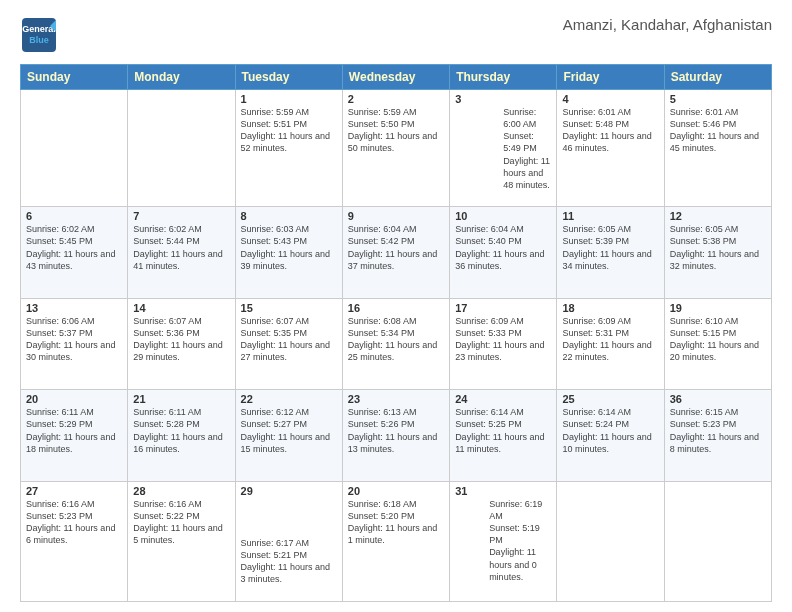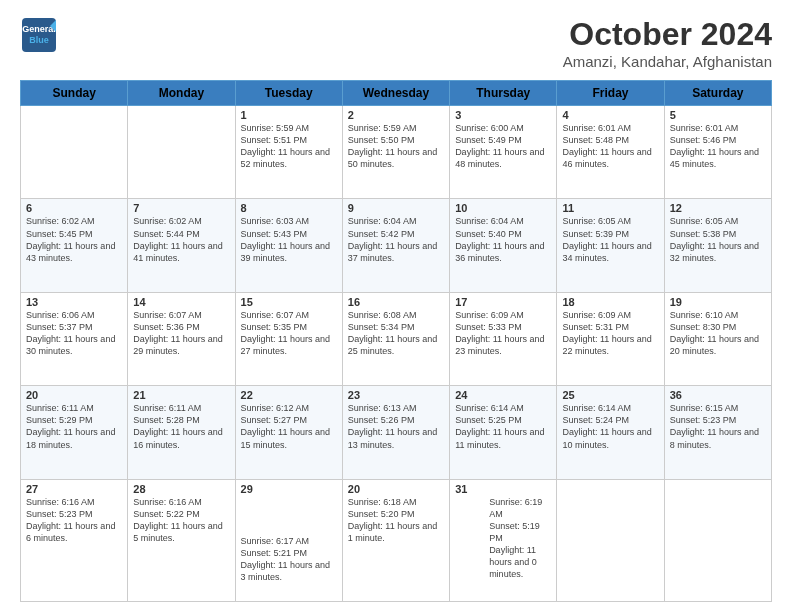--- a/index.html
+++ b/index.html
@@ -42,22 +42,22 @@
     }
     .calendar {
       flex: 1;
       border: 1px solid #ccc;
       border-collapse: collapse;
       width: 100%;
       table-layout: fixed;
     }
     .calendar th {
       background: #3a7ebf;
-      color: #000000;
-      text-align: center;
+      color: #fef9c3;
+      text-align: left;
       padding: 5px 6px;
       font-size: 12px;
       border: 1px solid #5a9ed0;
     }
     .calendar td {
       vertical-align: top;
       border: 1px solid #ccc;
       padding: 3px 5px;
       font-size: 9.5px;
       color: #333;
@@ -98,21 +98,20 @@
       <div style="display:flex;align-items:center;gap:2px;">
         <svg width="38" height="38" viewBox="0 0 38 38">
           <rect x="2" y="2" width="34" height="34" rx="4" fill="#2a5a8c"></rect>
           <text x="19" y="16" text-anchor="middle" fill="white" font-size="9" font-weight="bold" font-family="Arial">General</text>
           <text x="19" y="27" text-anchor="middle" fill="#4ab0e8" font-size="9" font-weight="bold" font-family="Arial">Blue</text>
           <polygon points="30,10 36,4 36,16" fill="#4ab0e8"></polygon>
         </svg>
       </div>
     </div>
     <div class="title-block">
-      <div class="month-title">October 2024</div>
       <div class="location">Amanzi, Kandahar, Afghanistan</div>
     </div>
   </div>
 
   <table class="calendar">
     <thead>
       <tr>
       <th>Sunday</th>
           <th>Monday</th>
           <th>Tuesday</th>
@@ -133,21 +132,21 @@
 Daylight: 11 hours and 52 minutes.</div>
           </td>
           <td>
             <span class="cell-day">2</span>
             <div class="cell-info" style="white-space: pre-line;">Sunrise: 5:59 AM
 Sunset: 5:50 PM
 Daylight: 11 hours and 50 minutes.</div>
           </td>
           <td>
             <span class="cell-day">3</span>
-            <div class="cell-info" style="white-space: pre-line;">Sunrise: 6:00 AM
+            <div class="cell-info" style="white-space: pre-line; margin-left: 48px;">Sunrise: 6:00 AM
 Sunset: 5:49 PM
 Daylight: 11 hours and 48 minutes.</div>
           </td>
           <td>
             <span class="cell-day">4</span>
             <div class="cell-info" style="white-space: pre-line;">Sunrise: 6:01 AM
 Sunset: 5:48 PM
 Daylight: 11 hours and 46 minutes.</div>
           </td>
           <td>
@@ -234,21 +233,21 @@
           </td>
           <td>
             <span class="cell-day">18</span>
             <div class="cell-info" style="white-space: pre-line;">Sunrise: 6:09 AM
 Sunset: 5:31 PM
 Daylight: 11 hours and 22 minutes.</div>
           </td>
           <td>
             <span class="cell-day">19</span>
             <div class="cell-info" style="white-space: pre-line;">Sunrise: 6:10 AM
-Sunset: 8:30 PM
+Sunset: 5:15 PM
 Daylight: 11 hours and 20 minutes.</div>
           </td>
         </tr>
         <tr>
           <td>
             <span class="cell-day">20</span>
             <div class="cell-info" style="white-space: pre-line;">Sunrise: 6:11 AM
 Sunset: 5:29 PM
 Daylight: 11 hours and 18 minutes.</div>
           </td>

